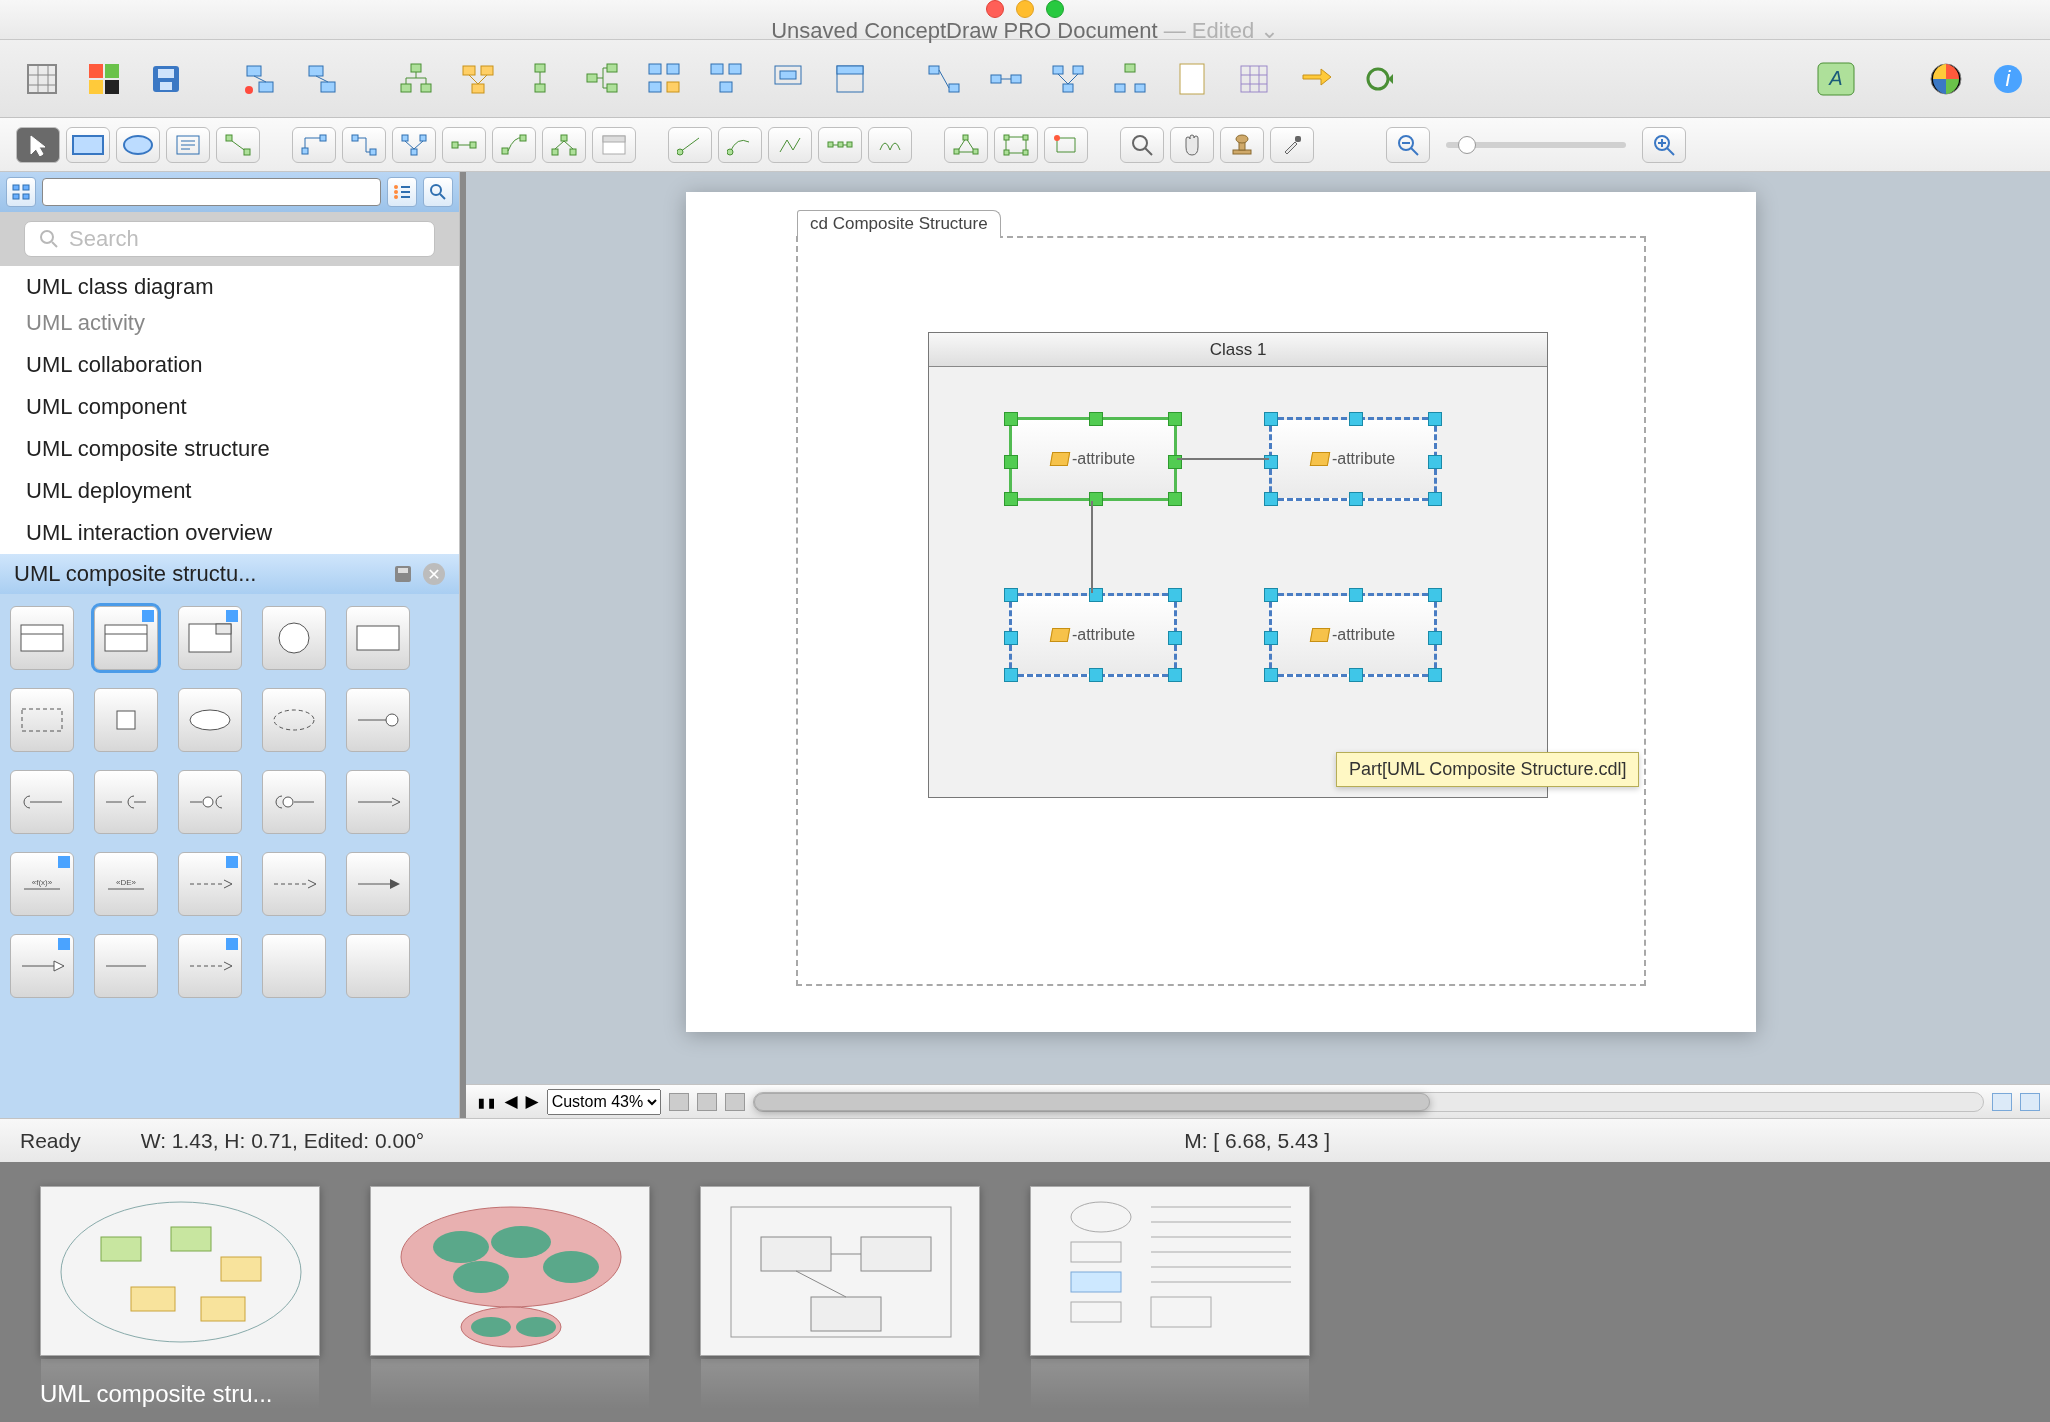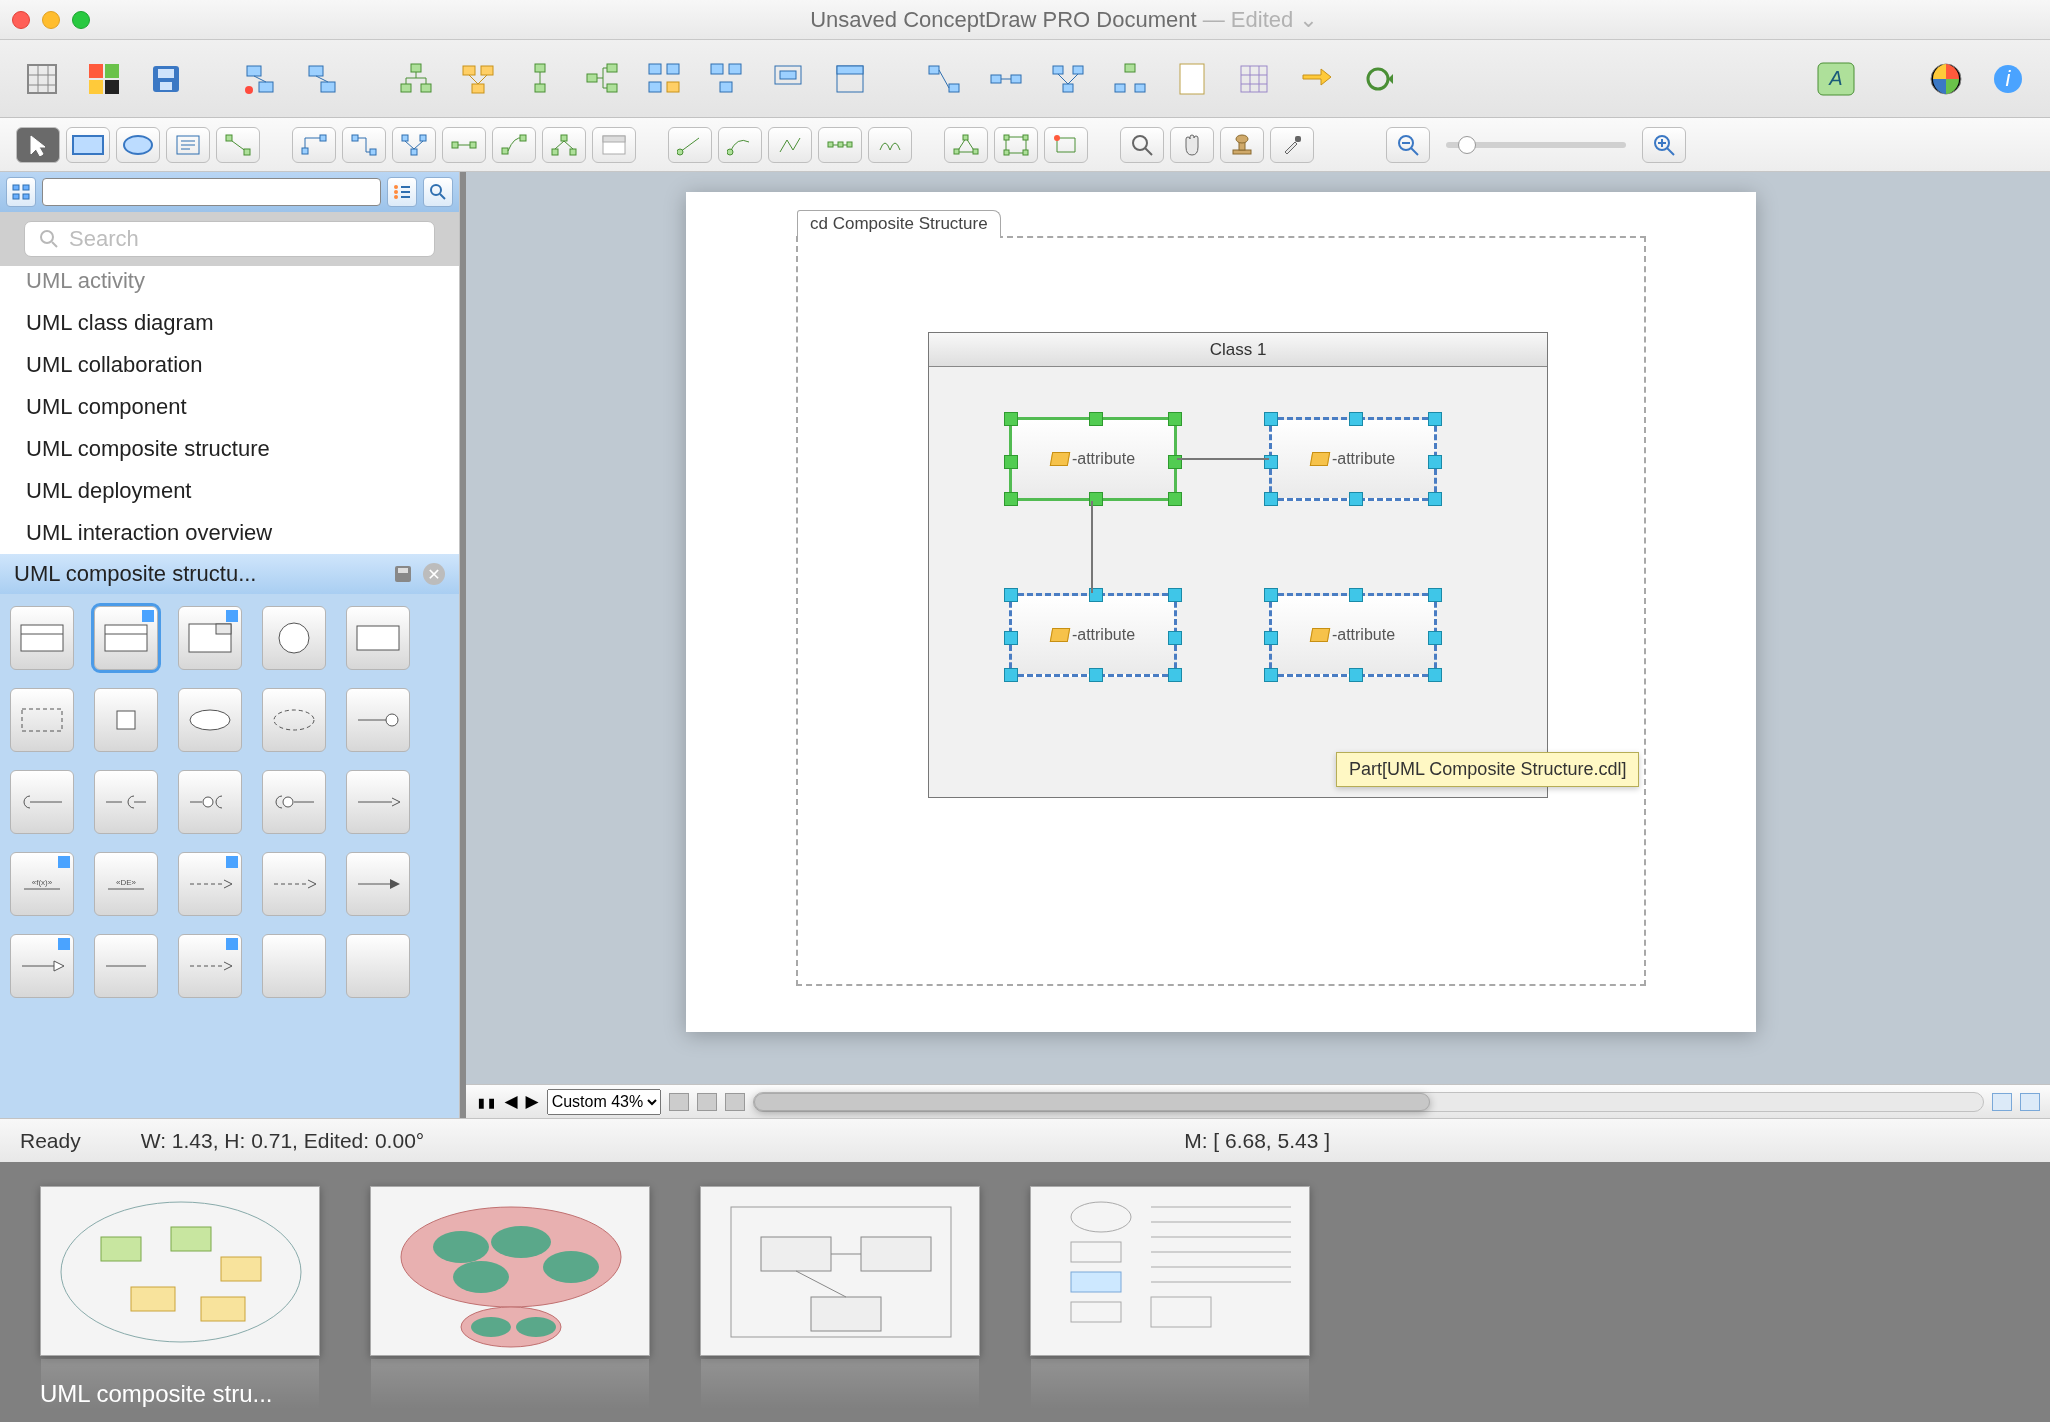--- a/index.html
+++ b/index.html
@@ -1,19 +1,19 @@
 <!DOCTYPE html>
 <html><head>
 <meta charset="utf-8">
 <style>
 * { box-sizing: border-box; margin: 0; padding: 0; font-family: -apple-system, "Helvetica Neue", Arial, sans-serif; }
 body { background: #8a8a8a; width: 2050px; height: 1422px; overflow: hidden; font-size: 18px; }
 
 
-.titlebar { height: 40px; background: linear-gradient(#f7f7f7,#e9e9e9); display: flex; align-items: center; padding: 0 12px; border-bottom: 1px solid #c8c8c8; }
+.titlebar { height: 40px; background: linear-gradient(#f7f7f7,#e9e9e9); display: flex; align-items: center; padding: 0 12px; border-bottom: 1px solid #c8c8c8; flex-direction: column; }
 .traffic { display: flex; gap: 12px; }
 .traffic span { width: 18px; height: 18px; border-radius: 50%; display: inline-block; }
 .tl-close { background:#ff5f57; border:1px solid #e24238; }
 .tl-min { background:#ffbd2e; border:1px solid #e1a123; }
 .tl-max { background:#28c940; border:1px solid #1da430; }
 .title { flex:1; text-align:center; color:#6d6d6d; font-size: 22px; }
 .title .ed { color:#b2b2b2; }
 
 
 .maintb { height: 78px; background: linear-gradient(#f0f0f0,#e4e4e4); display:flex; align-items:center; gap: 18px; padding: 0 20px; border-bottom:1px solid #c2c2c2; }
@@ -512,22 +512,22 @@
     <div class="side-search">
       <div class="box">
         <svg width="20" height="20">
             <circle cx="8" cy="8" r="6" fill="none" stroke="#b8b8b8" stroke-width="2"></circle>
             <line x1="13" y1="13" x2="18" y2="18" stroke="#b8b8b8" stroke-width="2"></line>
           </svg>
         <span class="ph">Search</span>
       </div>
     </div>
     <div class="side-list">
+      <div class="item">UML class diagram</div>
       <div class="item cut">UML activity</div>
-      <div class="item">UML class diagram</div>
       <div class="item">UML collaboration</div>
       <div class="item">UML component</div>
       <div class="item">UML composite structure</div>
       <div class="item">UML deployment</div>
       <div class="item">UML interaction overview</div>
     </div>
     <div class="lib-title">
       <span class="txt">UML composite structu...</span>
       <svg width="20" height="20">
           <rect x="2" y="2" width="16" height="16" rx="2" fill="#888"></rect>

